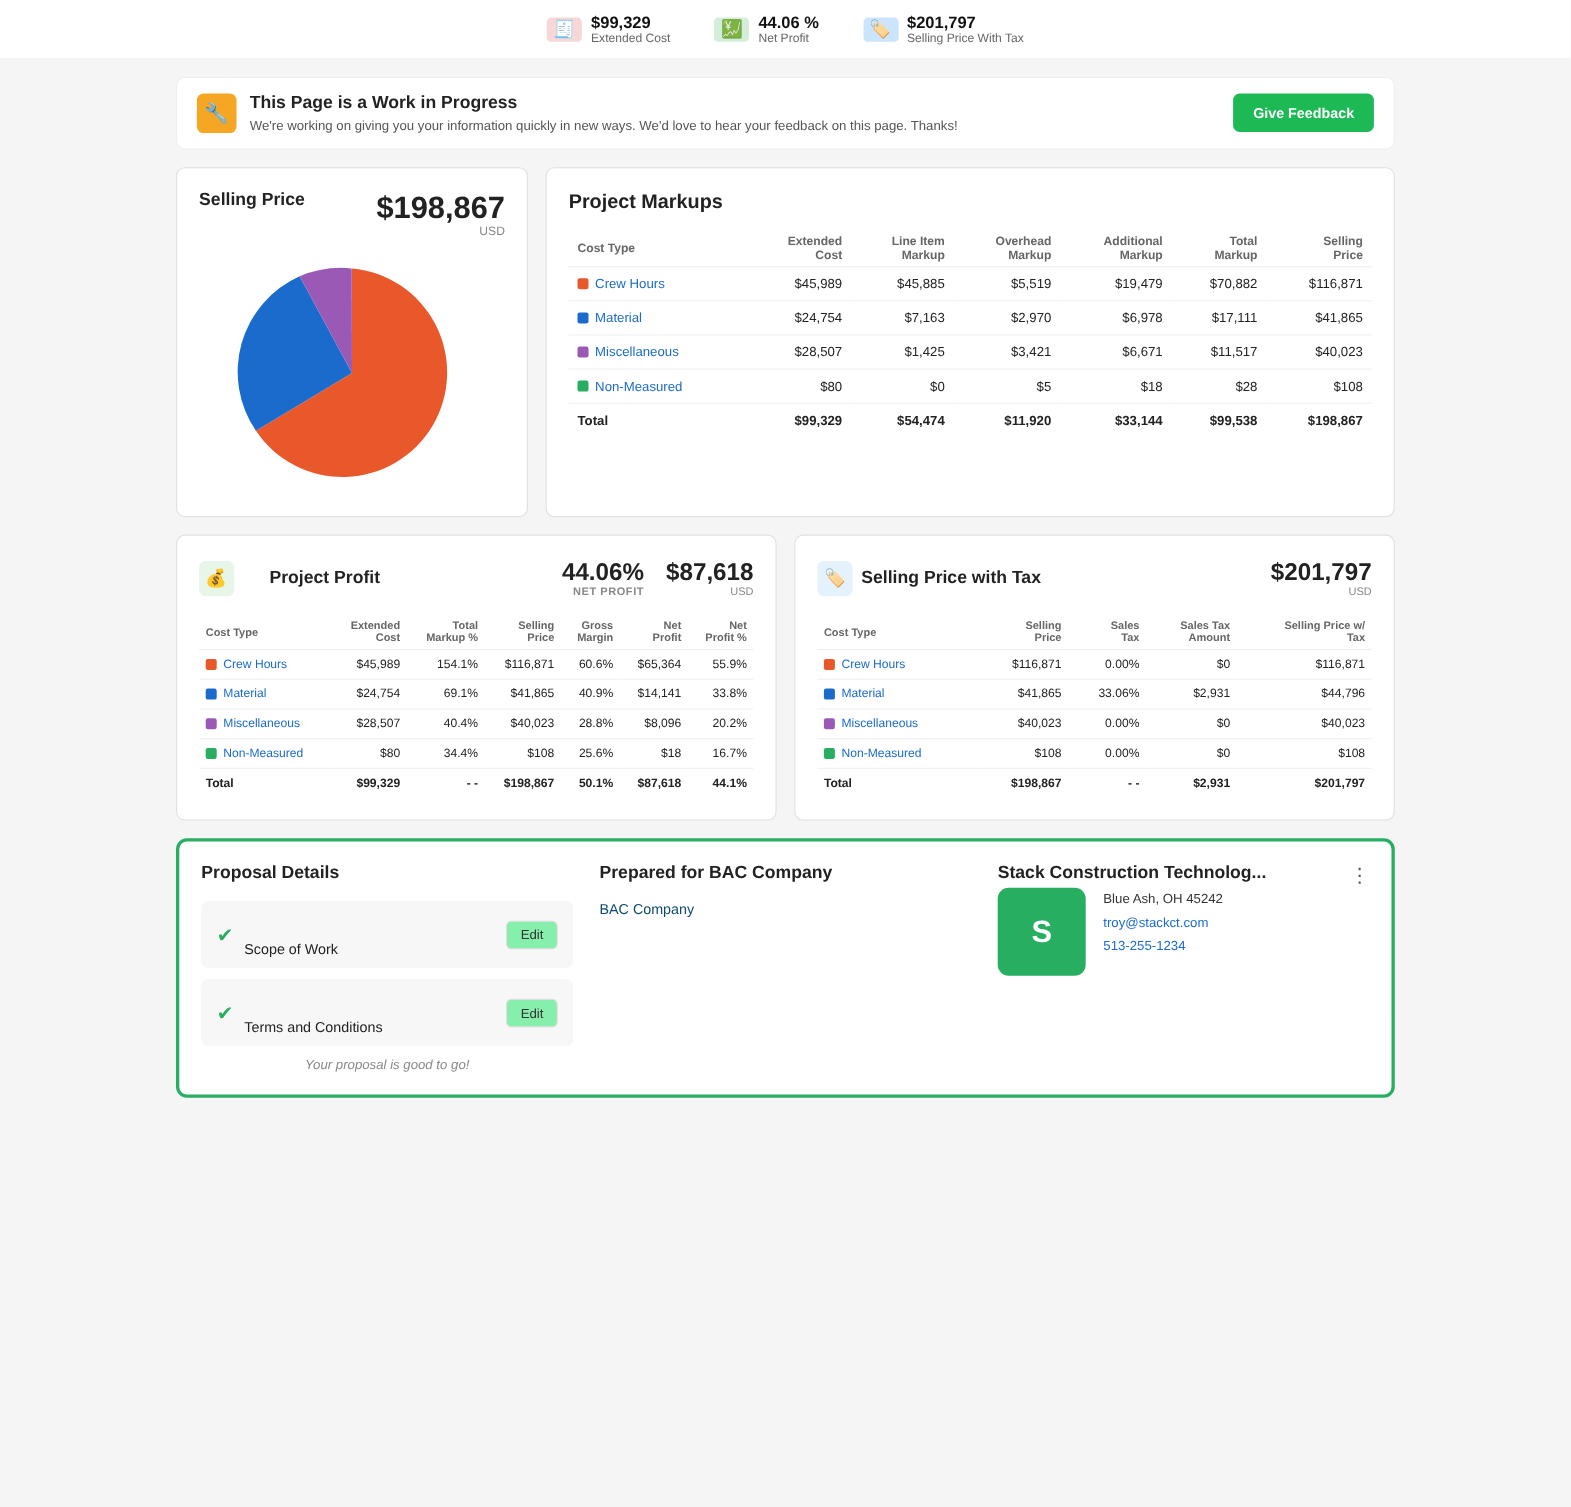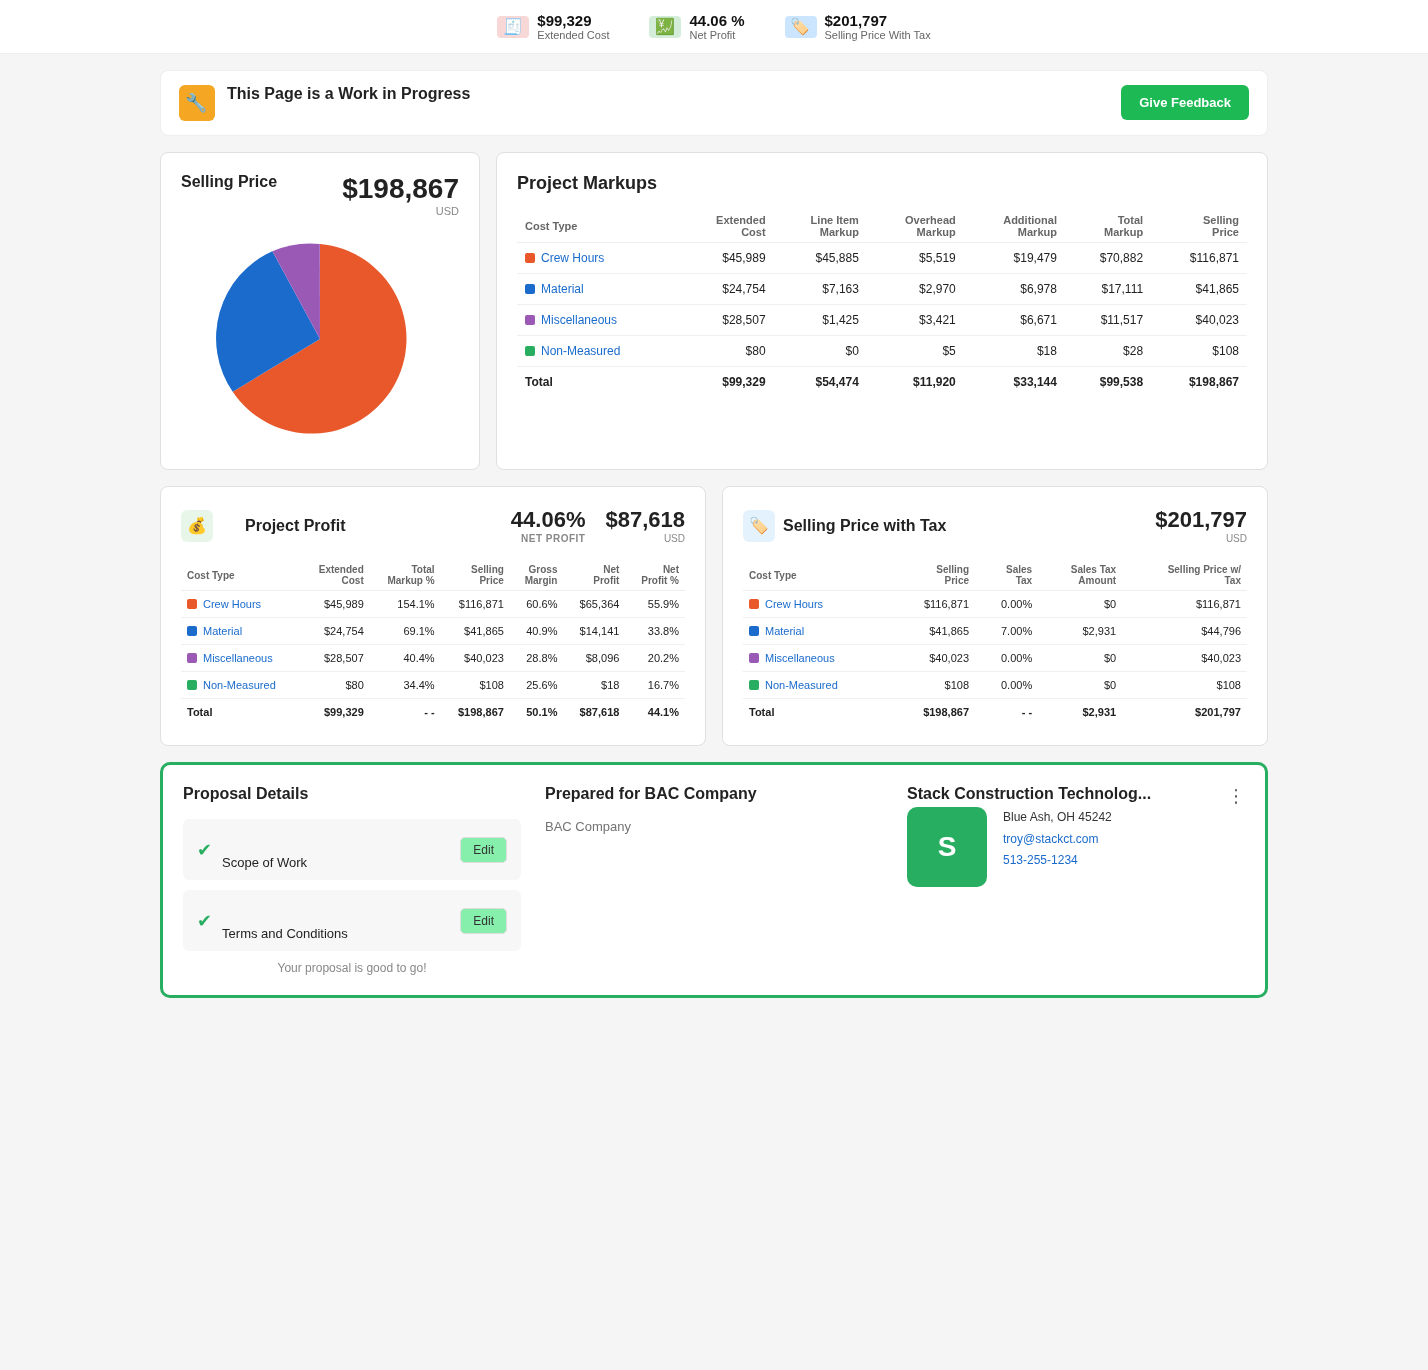--- a/index.html
+++ b/index.html
@@ -96,24 +96,24 @@
       border: 3px solid #27ae60; border-radius: 10px; padding: 20px;
       display: grid; grid-template-columns: 1fr 1fr 1fr; gap: 24px;
       background: #fff;
     }
     .proposal-col { }
     .proposal-col-title { font-size: 16px; font-weight: 800; margin-bottom: 16px; }
     .proposal-item { display: flex; align-items: center; gap: 10px; background: #f7f7f7; border-radius: 6px; padding: 10px 14px; margin-bottom: 10px; }
     .check-icon { color: #27ae60; font-size: 18px; }
     .proposal-item-label { flex: 1; font-size: 13px; font-weight: 500; margin-top: 26px; }
     .edit-btn { background: #86efac; border: 1px solid #ddd; border-radius: 5px; padding: 5px 12px; font-size: 12px; cursor: pointer; color: #333; }
-    .proposal-good { text-align: center; color: #888; font-size: 12px; margin-top: 8px; }
+    .proposal-good { text-align: center; color: #888; font-size: 12px; margin-top: 8px; font-style: italic; }
 
     .prepared-for { }
-    .prepared-for-company { color: #737373; font-size: 13px; }
+    .prepared-for-company { color: #0c4a6e; font-size: 13px; }
 
     .stack-company { }
     .stack-company-header { display: flex; justify-content: space-between; align-items: flex-start; }
     .stack-company-name { font-size: 16px; font-weight: 800; }
     .more-icon { font-size: 18px; color: #555; cursor: pointer; }
     .stack-logo-row { display: flex; gap: 16px; align-items: flex-start; }
     .stack-logo { background: #27ae60; border-radius: 10px; width: 80px; height: 80px; display: flex; align-items: center; justify-content: center; flex-shrink: 0; }
     .stack-info { font-size: 12px; color: #333; line-height: 1.8; }
     .stack-link { color: #1a6bcc; text-decoration: none; }
 
@@ -146,20 +146,21 @@
   </div>
 </div>
 
 <div class="page">
 
   <div class="wip-banner">
     <div class="wip-left">
       <div class="wip-icon">🔧</div>
       <div>
         <div class="wip-title">This Page is a Work in Progress</div>
+        <div class="wip-subtitle">We're working on giving you your information quickly in new ways. We'd love to hear your feedback on this page. Thanks!</div>
       </div>
     </div>
     <button class="feedback-btn">Give Feedback</button>
   </div>
 
   <div class="main-grid">
 
     <div class="card selling-price-card">
       <div class="sp-header">
         <div class="sp-title">Selling Price</div>
@@ -397,21 +398,21 @@
     <td>$116,871</td>
   </tr>
             <tr>
     <td>
                 <div class="cost-type-cell">
                   <span class="dot dot-blue"></span>
                   <a class="link-blue">Material</a>
                 </div>
               </td>
     <td>$41,865</td>
-    <td>7.00%</td>
+    <td>33.06%</td>
     <td>$2,931</td>
     <td>$44,796</td>
   </tr>
             <tr>
     <td>
                 <div class="cost-type-cell">
                   <span class="dot dot-purple"></span>
                   <a class="link-blue">Miscellaneous</a>
                 </div>
               </td>

